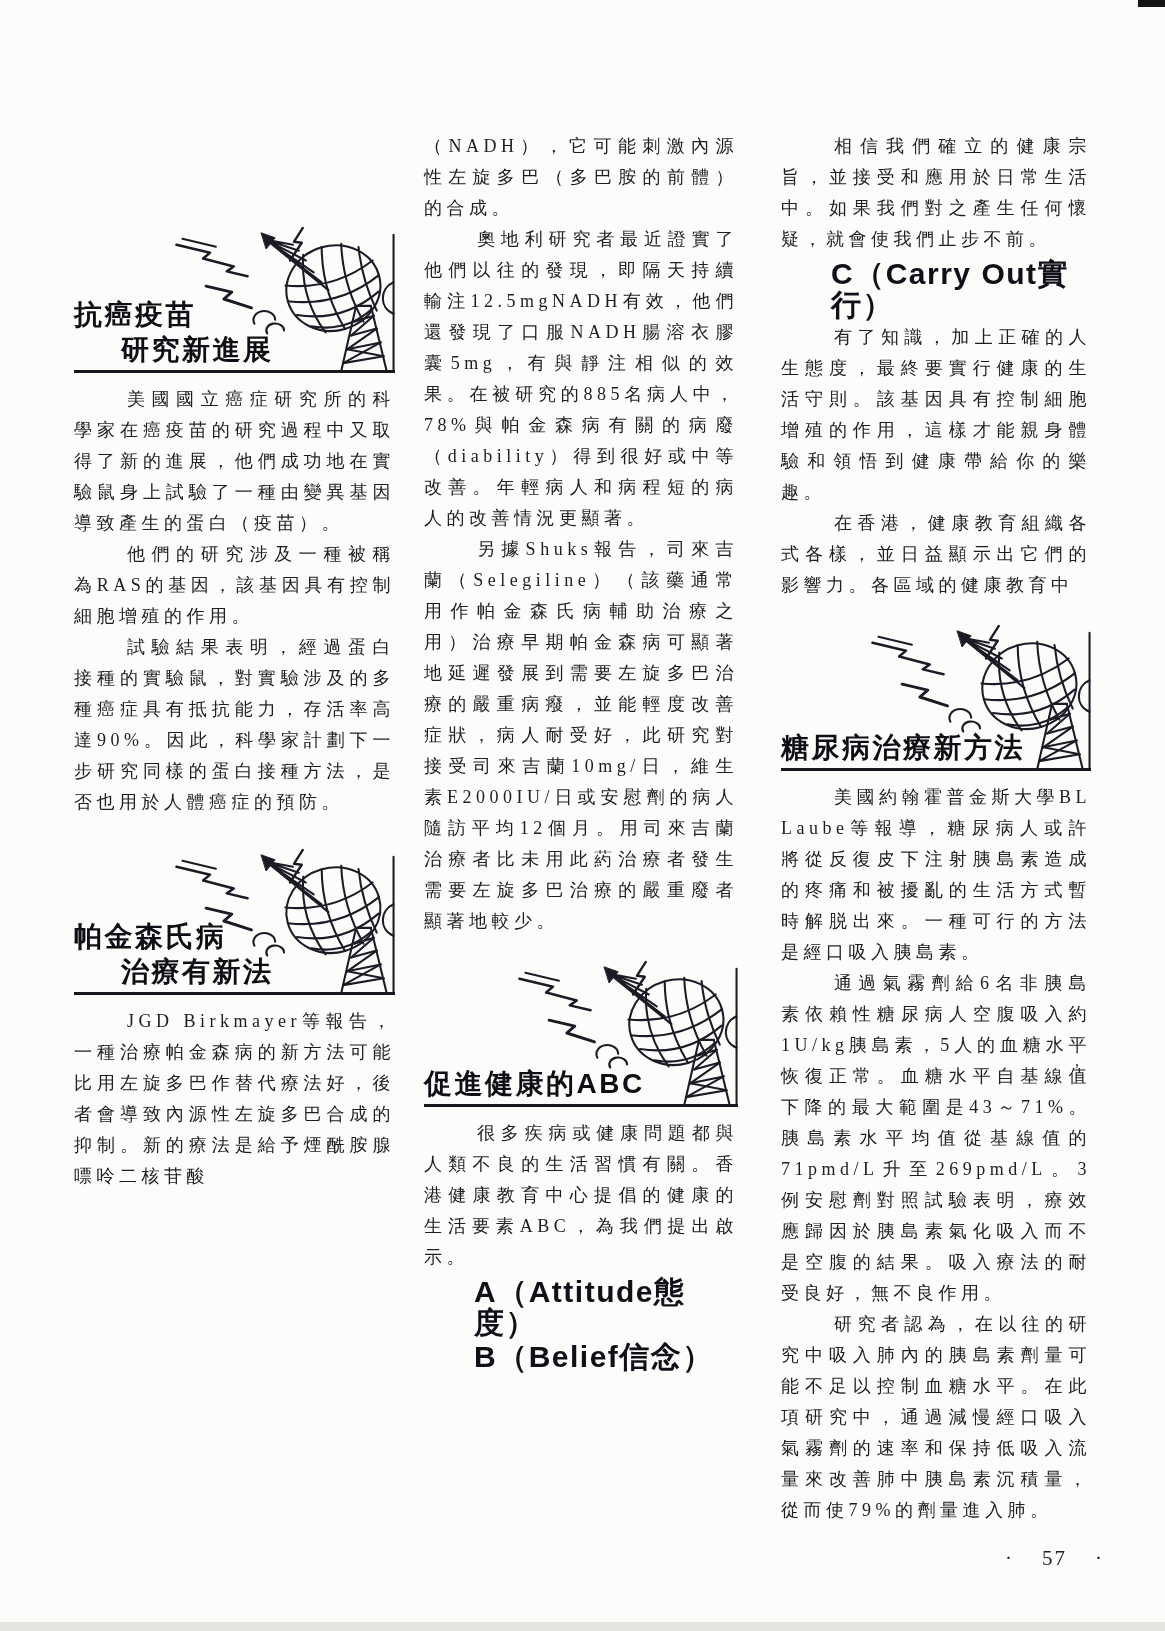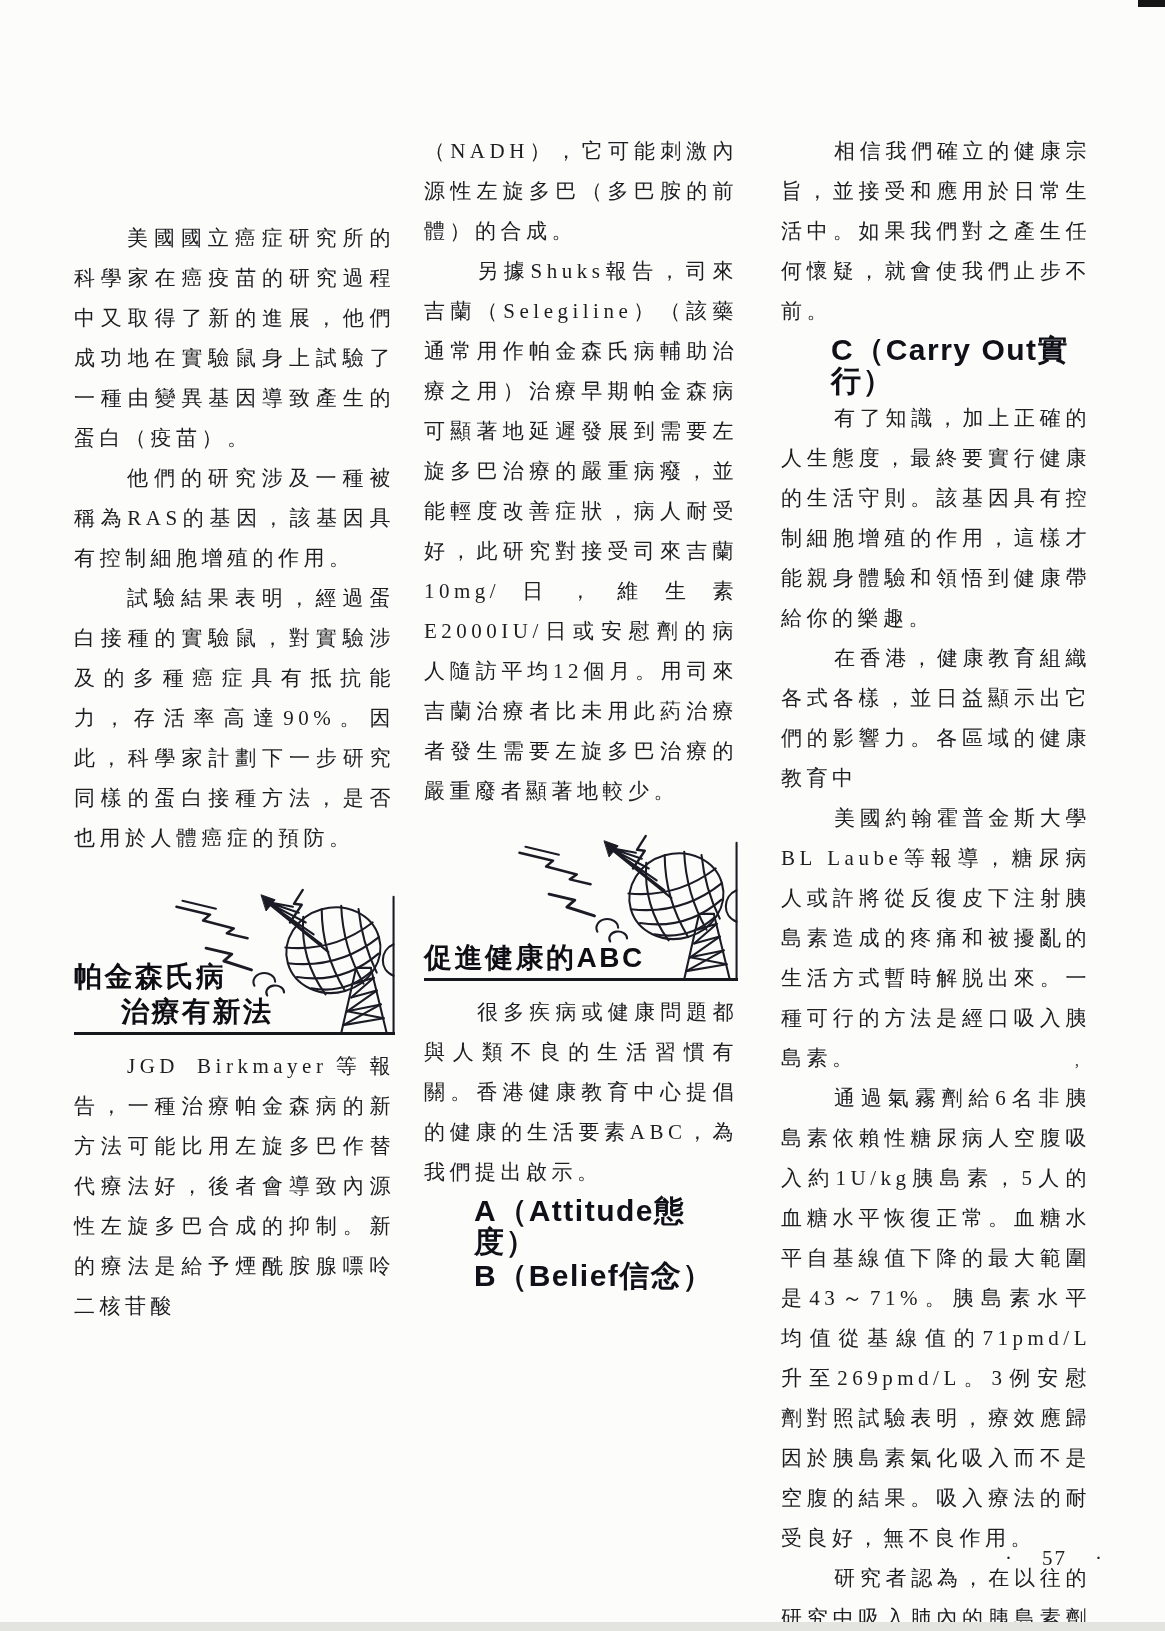--- a/index.html
+++ b/index.html
@@ -14,22 +14,22 @@
   
   .col{position:absolute;}
   #col-left {left:74px; top:218px; width:321px;}
   #col-mid  {left:424px;top:131px; width:314px;}
   #col-right{left:781px;top:131px; width:310px;}
 
   
   .p{
     margin:0;
     font-family:"Liberation Serif","DejaVu Serif",serif;
-    font-size:21px;
-    line-height:40px;
+    font-size:18px;
+    line-height:31px;
     letter-spacing:4.5px;
     text-align:justify;
     text-indent:53px;
     color:#1d1d22;
   }
   .p.cont{text-indent:0;}
 
   
   .art-head{
     position:relative;
@@ -154,57 +154,73 @@
         <rect x="3" y="19" width="29" height="2"></rect>
       </g>
     </symbol>
   </defs>
 </svg>
 
 <div class="page">
 
   <div class="col" id="col-left">
 
+    <div class="art-head">
+      <svg class="sat">
+          <use href="#satellite-art"></use>
+        </svg>
+      <div class="art-title">
+        <span>抗癌疫苗</span>
+        <span class="line2">研究新進展</span>
+      </div>
+    </div>
     <p class="p">美國國立癌症研究所的科學家在癌疫苗的研究過程中又取得了新的進展，他們成功地在實驗鼠身上試驗了一種由變異基因導致產生的蛋白（疫苗）。</p>
     <p class="p">他們的研究涉及一種被稱為RAS的基因，該基因具有控制細胞增殖的作用。</p>
     <p class="p">試驗結果表明，經過蛋白接種的實驗鼠，對實驗涉及的多種癌症具有抵抗能力，存活率高達90%。因此，科學家計劃下一步研究同樣的蛋白接種方法，是否也用於人體癌症的預防。</p>
 
     <div class="art-head mt22">
       <svg class="sat">
           <use href="#satellite-art"></use>
         </svg>
       <div class="art-title">
         <span>帕金森氏病</span>
         <span class="line2">治療有新法</span>
       </div>
     </div>
     <p class="p">JGD Birkmayer等報告，一種治療帕金森病的新方法可能比用左旋多巴作替代療法好，後者會導致內源性左旋多巴合成的抑制。新的療法是給予煙酰胺腺嘌呤二核苷酸</p>
   </div>
 
   <div class="col" id="col-mid">
     <p class="p cont">（NADH），它可能刺激內源性左旋多巴（多巴胺的前體）的合成。</p>
+    <p class="p">奧地利研究者最近證實了他們以往的發現，即隔天持續輸注12.5mgNADH有效，他們還發現了口服NADH腸溶衣膠囊5mg，有與靜注相似的效果。在被研究的885名病人中，78%與帕金森病有關的病廢（diability）得到很好或中等改善。年輕病人和病程短的病人的改善情況更顯著。</p>
     <p class="p">另據Shuks報告，司來吉蘭（Selegiline）（該藥通常用作帕金森氏病輔助治療之用）治療早期帕金森病可顯著地延遲發展到需要左旋多巴治療的嚴重病癈，並能輕度改善症狀，病人耐受好，此研究對接受司來吉蘭10mg/日，維生素E2000IU/日或安慰劑的病人隨訪平均12個月。用司來吉蘭治療者比未用此葯治療者發生需要左旋多巴治療的嚴重廢者顯著地較少。</p>
 
     <div class="art-head mt15">
       <svg class="sat">
           <use href="#satellite-art"></use>
         </svg>
       <div class="art-title">促進健康的ABC</div>
     </div>
     <p class="p">很多疾病或健康問題都與人類不良的生活習慣有關。香港健康教育中心提倡的健康的生活要素ABC，為我們提出啟示。</p>
     <div class="subhead">A（Attitude態度）</div>
     <div class="subhead">B（Belief信念）</div>
   </div>
 
   <div class="col" id="col-right">
     <p class="p">相信我們確立的健康宗旨，並接受和應用於日常生活中。如果我們對之產生任何懷疑，就會使我們止步不前。</p>
     <div class="subhead">C（Carry Out實行）</div>
     <p class="p">有了知識，加上正確的人生態度，最終要實行健康的生活守則。該基因具有控制細胞增殖的作用，這樣才能親身體驗和領悟到健康帶給你的樂趣。</p>
     <p class="p">在香港，健康教育組織各式各樣，並日益顯示出它們的影響力。各區域的健康教育中</p>
 
+    <div class="art-head mt15">
+      <svg class="sat">
+          <use href="#satellite-art"></use>
+        </svg>
+      <div class="art-title">糖尿病治療新方法</div>
+    </div>
     <p class="p">美國約翰霍普金斯大學BL Laube等報導，糖尿病人或許將從反復皮下注射胰島素造成的疼痛和被擾亂的生活方式暫時解脱出來。一種可行的方法是經口吸入胰島素。</p>
     <p class="p">通過氣霧劑給6名非胰島素依賴性糖尿病人空腹吸入約1U/kg胰島素，5人的血糖水平恢復正常。血糖水平自基線值下降的最大範圍是43～71%。胰島素水平均值從基線值的71pmd/L升至269pmd/L。3例安慰劑對照試驗表明，療效應歸因於胰島素氣化吸入而不是空腹的結果。吸入療法的耐受良好，無不良作用。</p>
     <p class="p">研究者認為，在以往的研究中吸入肺內的胰島素劑量可能不足以控制血糖水平。在此項研究中，通過減慢經口吸入氣霧劑的速率和保持低吸入流量來改善肺中胰島素沉積量，從而使79%的劑量進入肺。</p>
 
   </div>
 
   <div class="footer">
     <span>·</span><span>57</span><span>·</span>
   </div>
 

